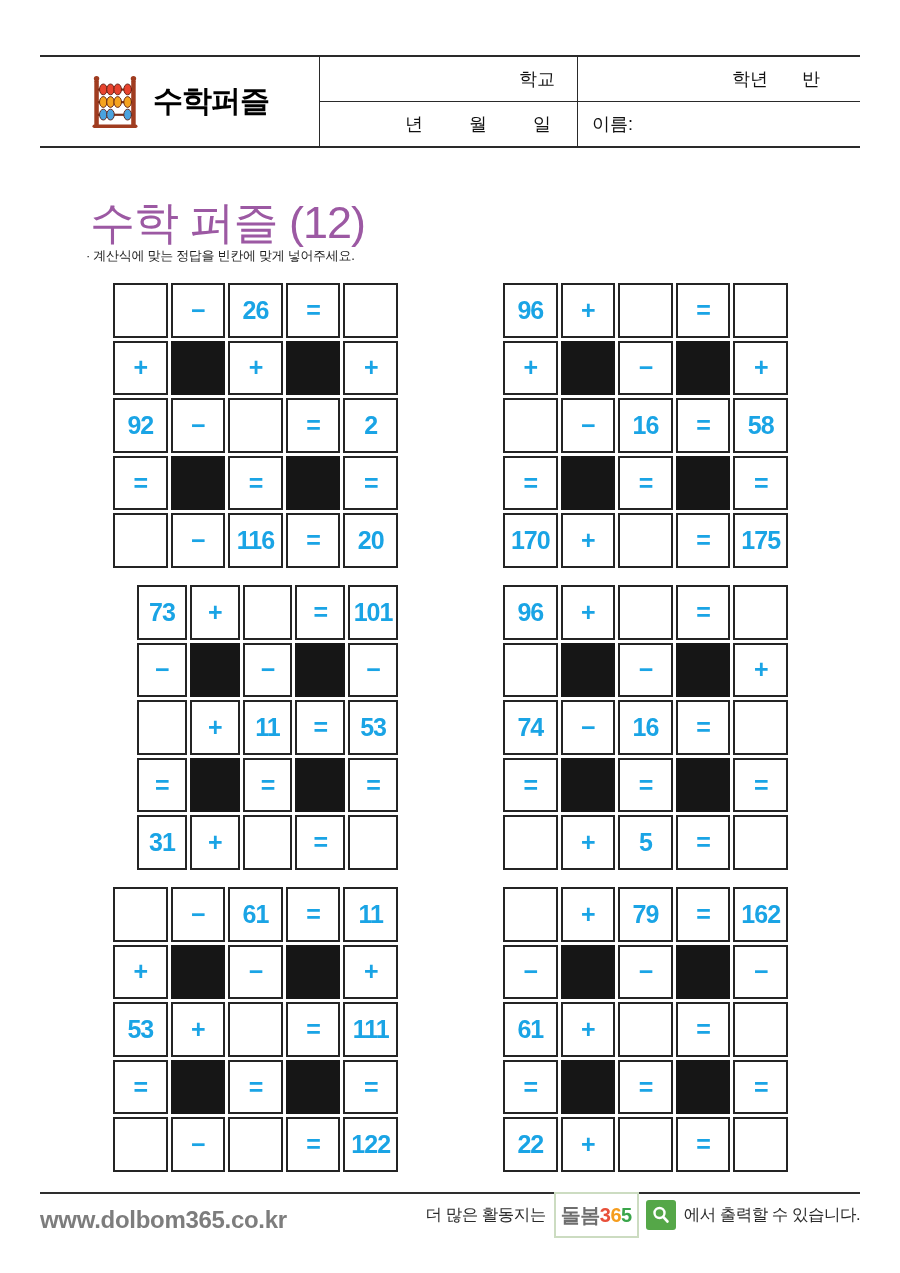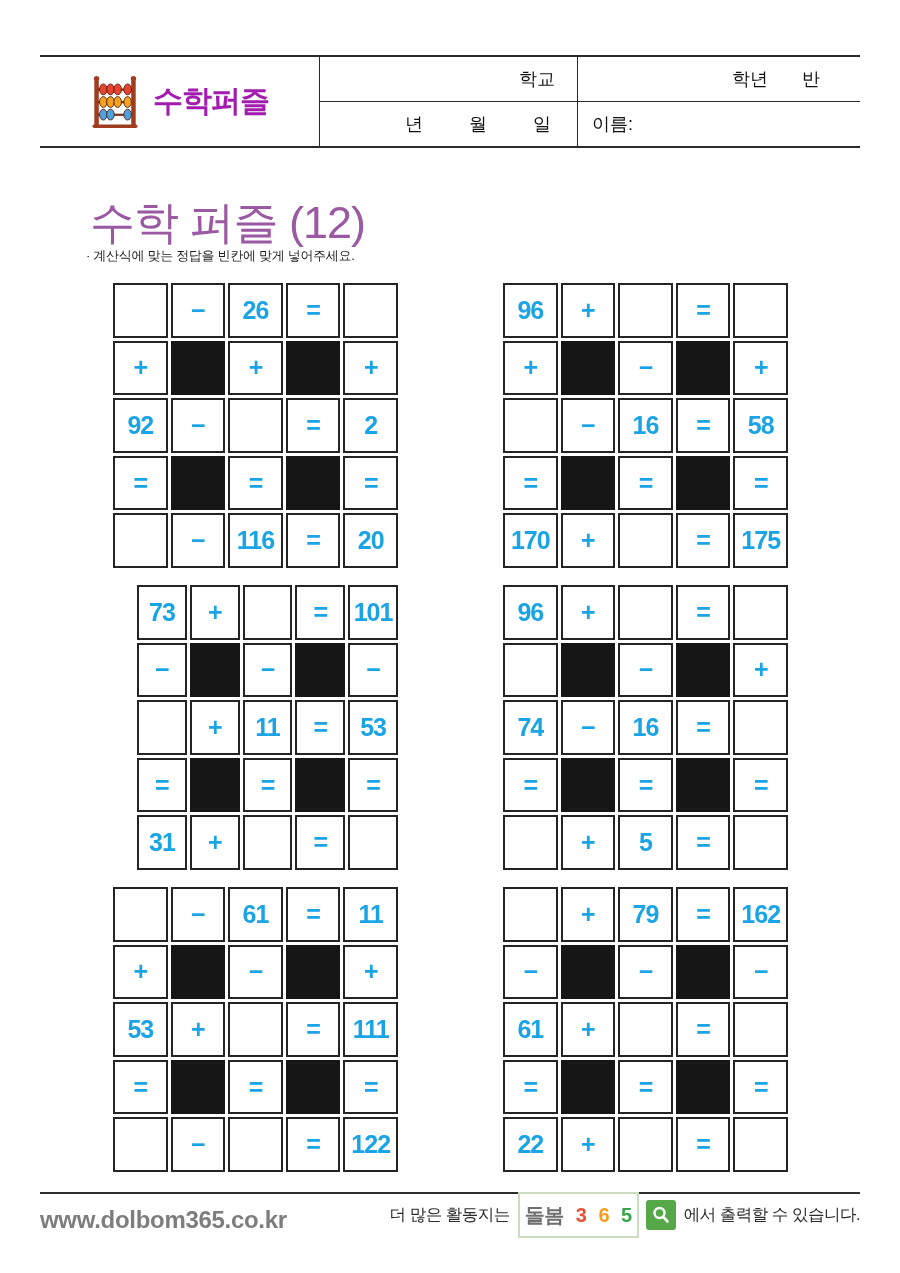--- a/index.html
+++ b/index.html
@@ -22,21 +22,21 @@
   
   .header{
     position:absolute;left:40px;top:55px;width:820px;height:93px;
     border-top:2px solid #2a2a2a;border-bottom:2px solid #2a2a2a;
     display:flex;
   }
   .logo-cell{
     width:280px;border-right:1.5px solid #2a2a2a;
     display:flex;align-items:center;gap:11px;padding-left:48px;
   }
-  .logo-text{font-size:30px;font-weight:800;letter-spacing:-1px;color:#a21caf;}
+  .logo-text{font-size:30px;font-weight:800;letter-spacing:-1px;color:#000000;}
   .info-area{flex:1;display:flex;flex-direction:column;}
   .info-row{flex:1;display:flex;align-items:stretch;}
   .info-row.top{border-bottom:1.5px solid #2a2a2a;}
   .info-cell{display:flex;align-items:center;font-size:18px;color:#111;}
   .cell-school{width:258px;border-right:1.5px solid #2a2a2a;justify-content:flex-end;padding-right:22px;align-items:center;}
   .cell-gradeclass{flex:1;justify-content:flex-end;gap:34px;padding-right:40px;}
   .cell-date{width:258px;border-right:1.5px solid #2a2a2a;justify-content:flex-end;gap:46px;padding-right:26px;}
   .cell-name{flex:1;justify-content:flex-start;padding-left:14px;}
 
   
@@ -68,21 +68,21 @@
   
   .footer-rule{position:absolute;left:40px;top:1192px;width:820px;border-top:2.5px solid #2e2e2e;}
   .footer-url{position:absolute;left:40px;top:1206px;font-size:24px;font-weight:600;color:var(--gray);letter-spacing:-0.3px;}
   .footer-right{
     position:absolute;right:40px;top:1199px;height:32px;
     display:flex;align-items:center;gap:8px;font-size:16.5px;color:#2b2b2b;letter-spacing:-0.5px;text-align:right;
   }
   .brand-badge{
     display:flex;align-items:center;height:46px;padding:16px 5px;
     background:#fff;border:2px solid #ccdcc1;
-    font-size:20px;font-weight:800;letter-spacing:-0.5px;gap:12px;
+    font-size:20px;font-weight:800;letter-spacing:-0.5px;
   }
   .brand-gray{color:#6e6e6e;}
   .brand-red{color:var(--brand-red);}
   .brand-orange{color:var(--brand-orange);}
   .brand-green{color:var(--brand-green);}
   .search-box{
     width:30px;height:30px;background:var(--search-green);border-radius:3px;
     display:flex;align-items:center;justify-content:center;margin-left:-1px;
   }
 </style>

